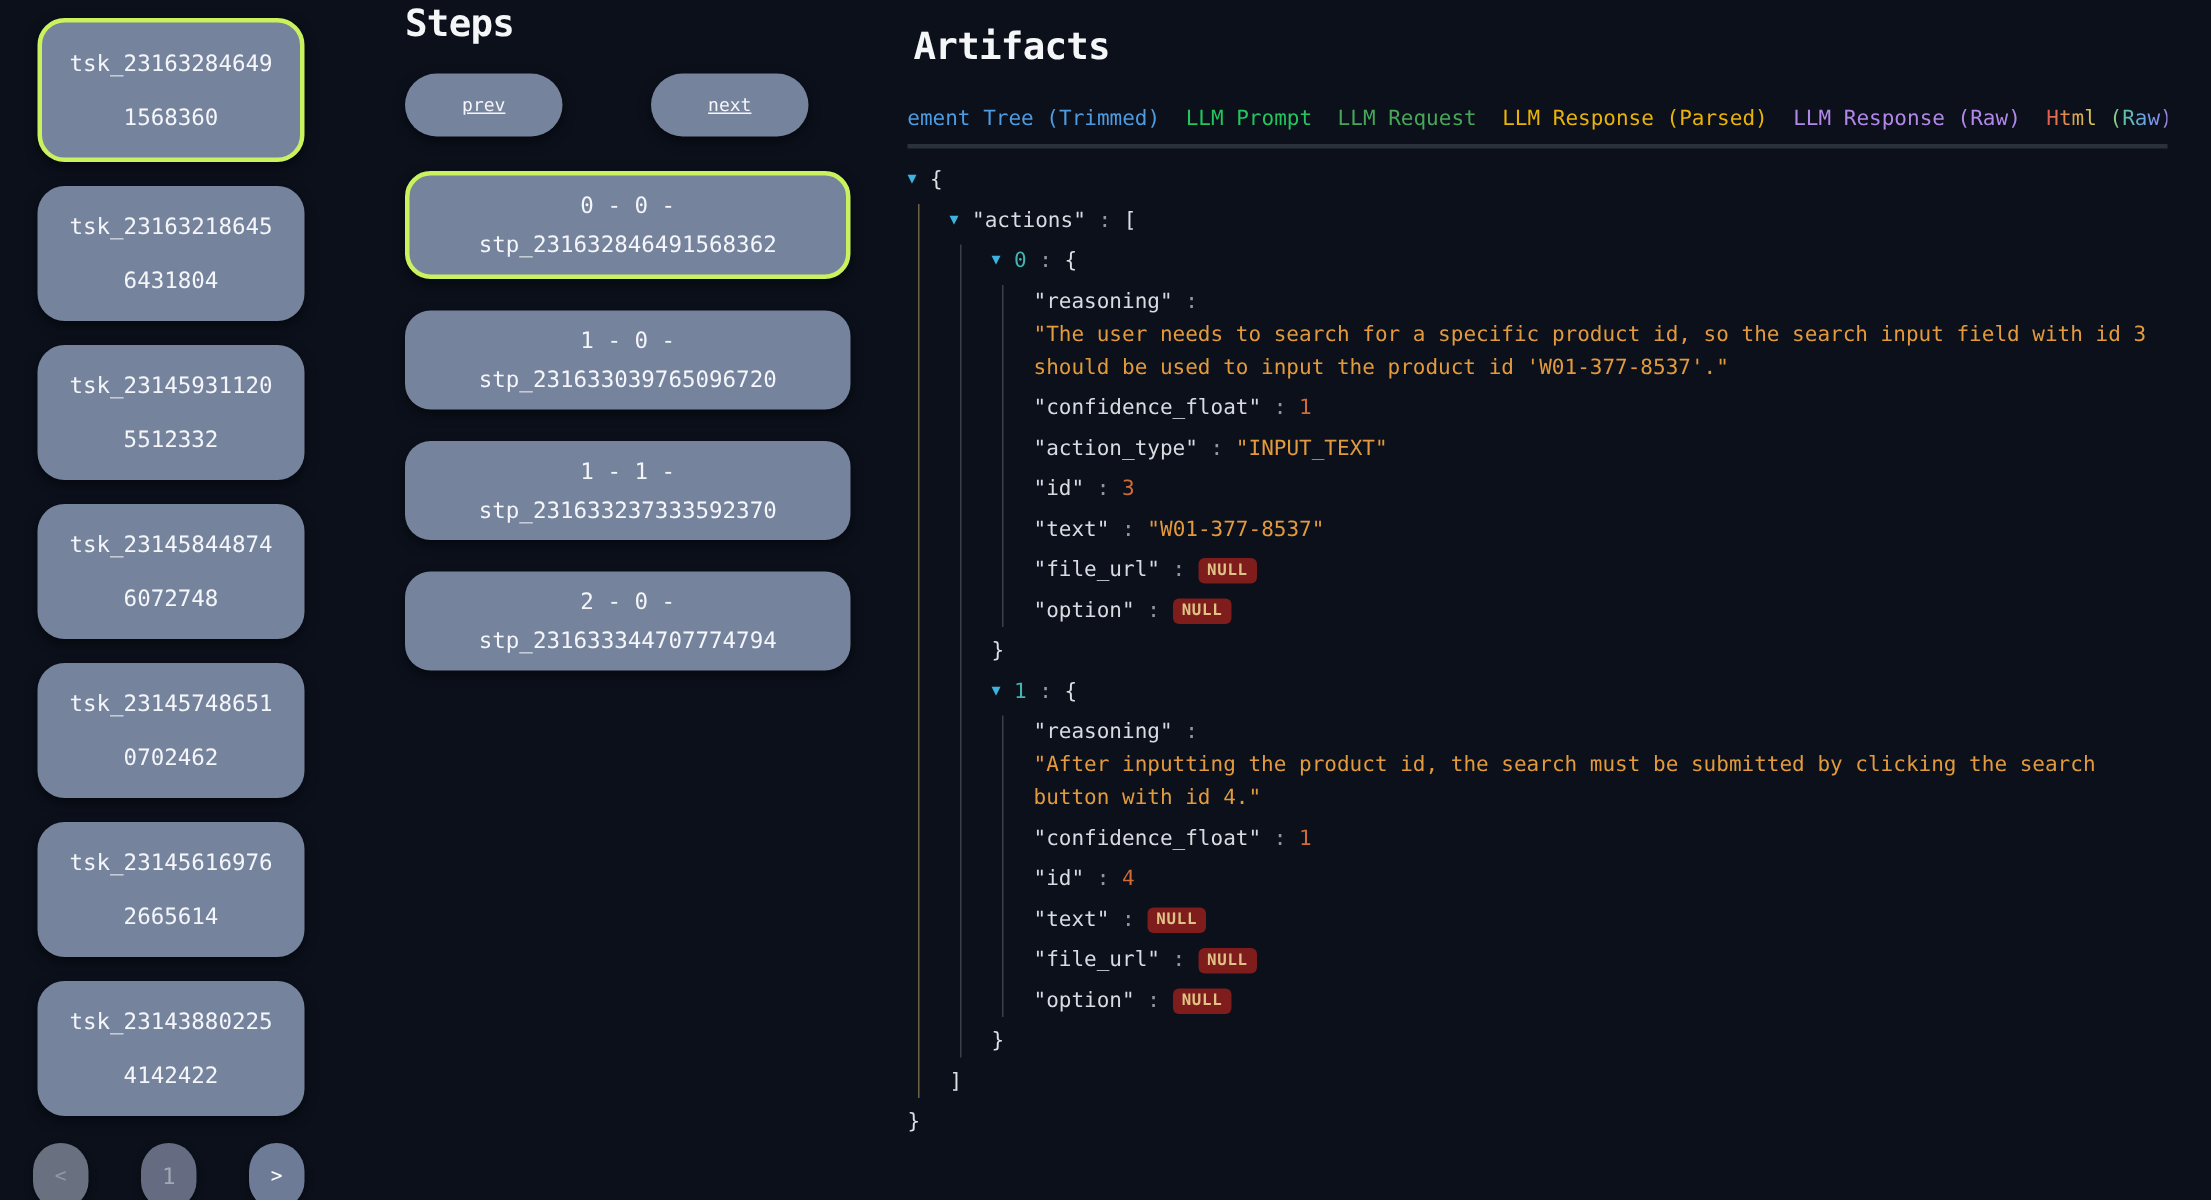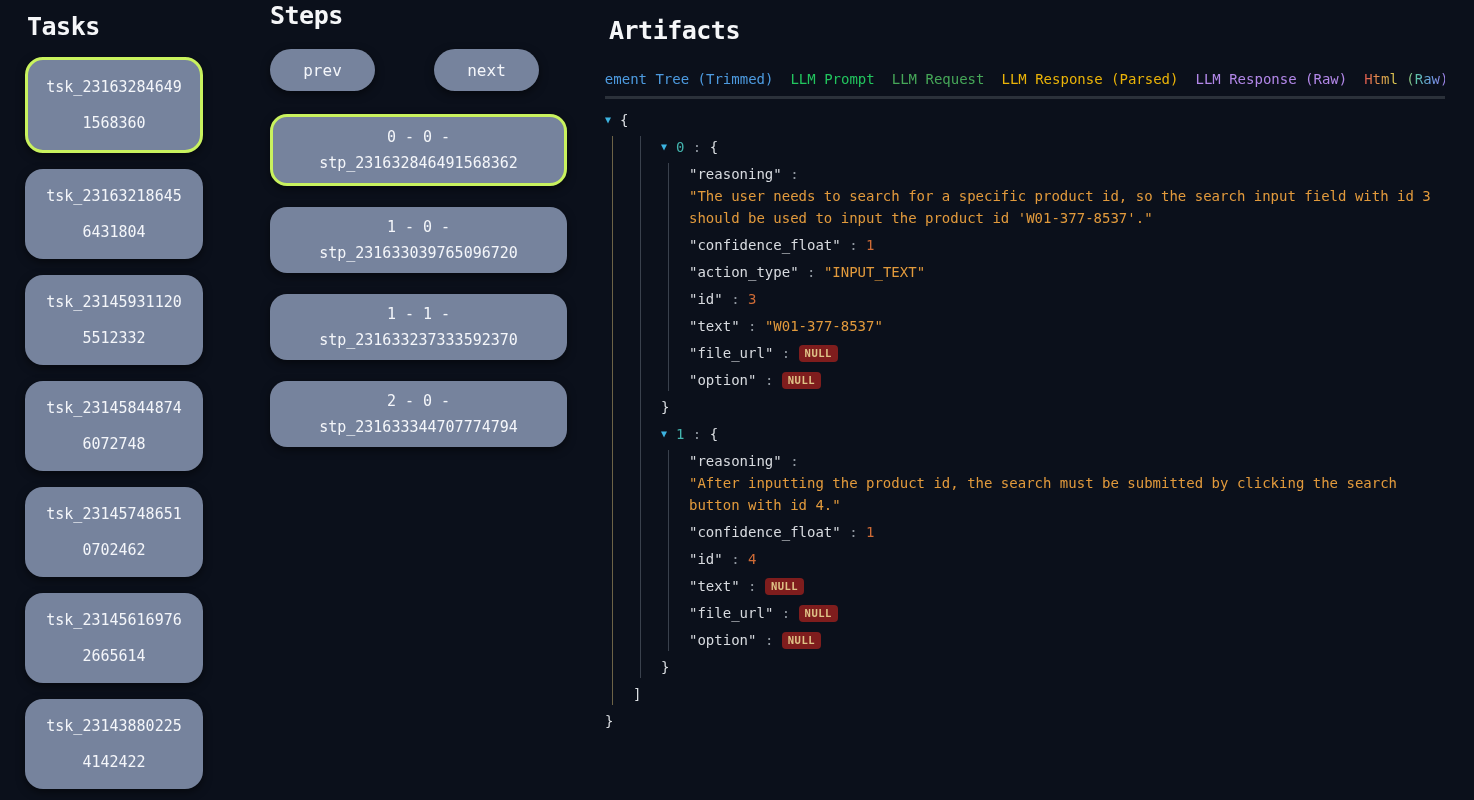--- a/index.html
+++ b/index.html
@@ -53,21 +53,22 @@
     border-radius: 17px;
     font-size: 15px; line-height: 26px;
     padding: 7px 14px;
   }
   .selected { border: 3px solid #c9f25e; }
 
   .nav-row { display: flex; justify-content: space-between; margin-bottom: 23px; }
   .nav-btn {
     width: 105px; height: 42px;
     border-radius: 21px;
-    font-size: 16px;
+    font-size: 12px;
+    text-decoration: underline;
   }
 
   
   .pager { display: flex; margin-top: 18px; margin-left: -3px; }
   .pg {
     width: 42px; height: 44px;
     border: none; border-radius: 22px;
     font-family: "DejaVu Sans Mono", monospace;
     box-shadow: 0 2px 6px rgba(0,0,0,.45);
     cursor: pointer;
@@ -150,21 +151,20 @@
     letter-spacing: .5px;
     padding: 2px 6px 3px;
     border-radius: 4px;
     vertical-align: 1px;
   }
 </style>
 </head>
 <body>
 
 <section class="tasks-col">
-  <h1 class="panel-title">Tasks</h1>
   <div id="task-list">
       <button class="btn task-btn selected">tsk_231632846491568360</button>
       <button class="btn task-btn">tsk_231632186456431804</button>
       <button class="btn task-btn">tsk_231459311205512332</button>
       <button class="btn task-btn">tsk_231458448746072748</button>
       <button class="btn task-btn">tsk_231457486510702462</button>
       <button class="btn task-btn">tsk_231456169762665614</button>
       <button class="btn task-btn">tsk_231438802254142422</button>
     </div>
   <div class="pager">
@@ -196,20 +196,21 @@
       <span class="tab" style="color: rgb(70, 167, 88);">LLM Request</span>
       <span class="tab active" style="color: #eab308;">LLM Response (Parsed)</span>
       <span class="tab" style="color: rgb(178, 135, 232);">LLM Response (Raw)</span>
       <span class="tab rainbow" style="color: rgb(224, 160, 76);">Html (Raw)</span>
     </div>
 </section>
 
 <div class="jsonview" id="jsonview">
     <div class="jrow"><span class="tri">▼</span><span class="jbrace">{</span></div>
     <div class="children lv0">
+      <div class="jrow"><span class="tri">▼</span><span class="jkey">actions</span><span class="jcolon"> : </span><span class="jbrace">[</span></div>
       <div class="children lv1">
         <div class="jrow"><span class="tri">▼</span><span class="jidx">0</span><span class="jcolon"> : </span><span class="jbrace">{</span></div>
         <div class="children lv2">
           <div class="jrow"><span class="jkey">reasoning</span><span class="jcolon"> : </span><span class="jstr">The user needs to search for a specific product id, so the search input field with id 3 should be used to input the product id 'W01-377-8537'.</span></div>
           <div class="jrow"><span class="jkey">confidence_float</span><span class="jcolon"> : </span><span class="jnum">1</span></div>
           <div class="jrow"><span class="jkey">action_type</span><span class="jcolon"> : </span><span class="jstr">INPUT_TEXT</span></div>
           <div class="jrow"><span class="jkey">id</span><span class="jcolon"> : </span><span class="jnum">3</span></div>
           <div class="jrow"><span class="jkey">text</span><span class="jcolon"> : </span><span class="jstr">W01-377-8537</span></div>
           <div class="jrow"><span class="jkey">file_url</span><span class="jcolon"> : </span><span class="jnull">NULL</span></div>
           <div class="jrow"><span class="jkey">option</span><span class="jcolon"> : </span><span class="jnull">NULL</span></div>

